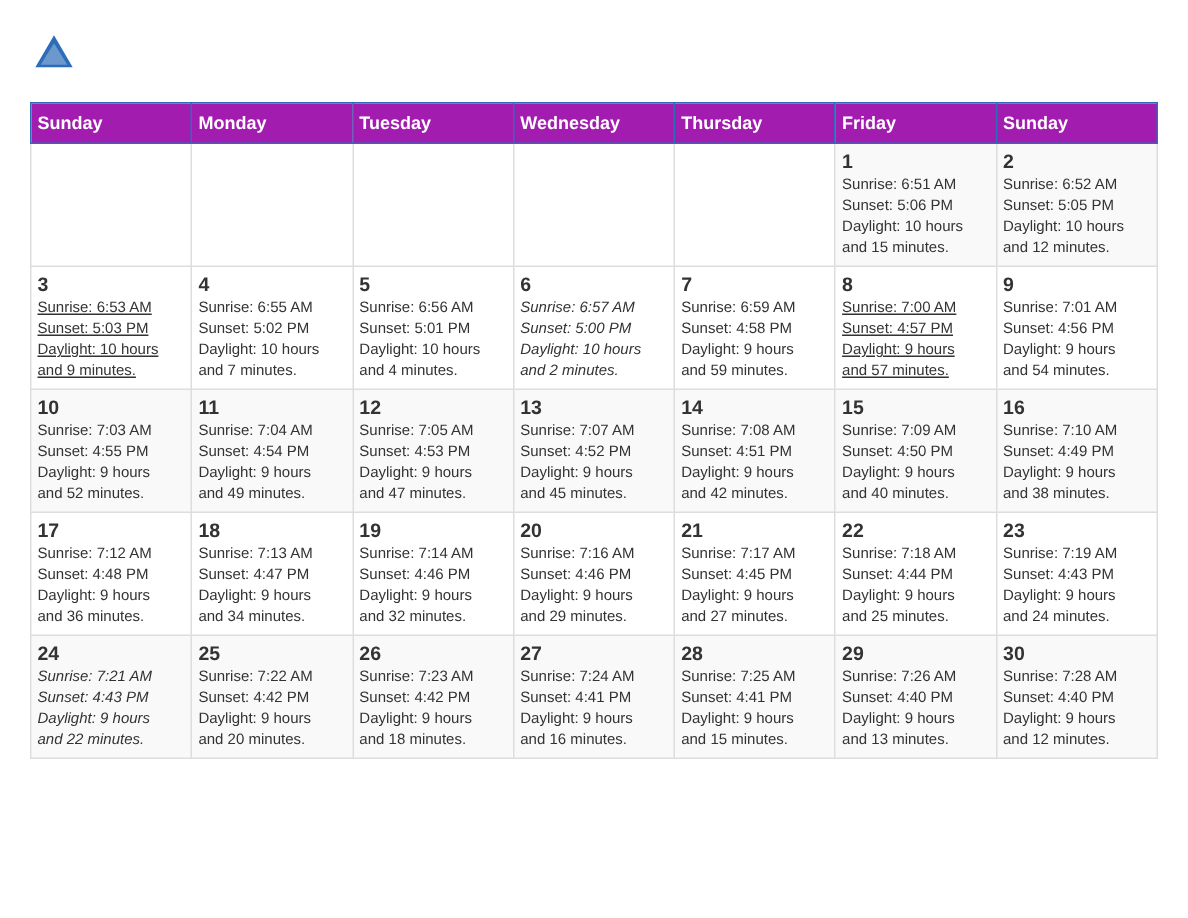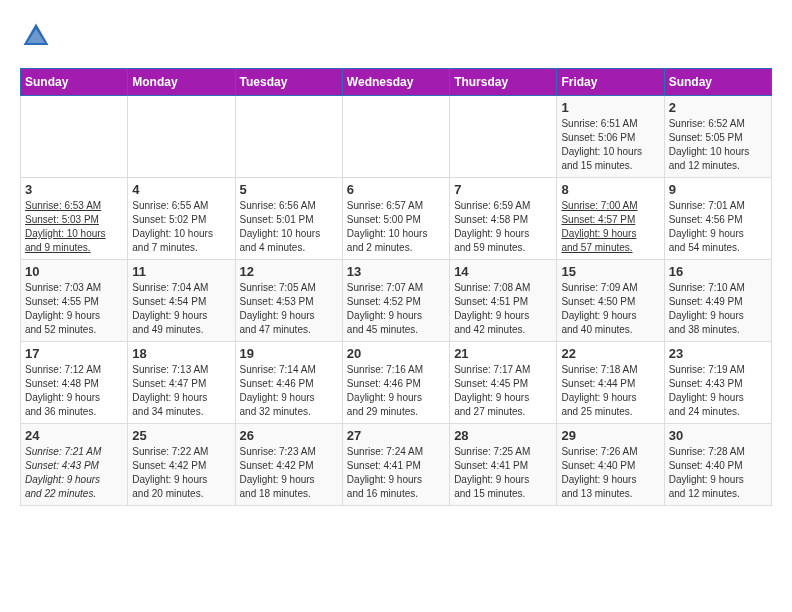--- a/index.html
+++ b/index.html
@@ -169,21 +169,21 @@
         </td>
         <td>
           <span class="day-number">5</span>
           <div class="day-info" style="white-space: pre-line;">Sunrise: 6:56 AM
 Sunset: 5:01 PM
 Daylight: 10 hours
 and 4 minutes.</div>
         </td>
         <td>
           <span class="day-number">6</span>
-          <div class="day-info" style="white-space: pre-line;">Sunrise: 6:57 AM
+          <div class="day-info" style="white-space: pre-line; font-style: italic;">Sunrise: 6:57 AM
 Sunset: 5:00 PM
 Daylight: 10 hours
 and 2 minutes.</div>
         </td>
         <td>
           <span class="day-number">7</span>
           <div class="day-info" style="white-space: pre-line;">Sunrise: 6:59 AM
 Sunset: 4:58 PM
 Daylight: 9 hours
 and 59 minutes.</div>

